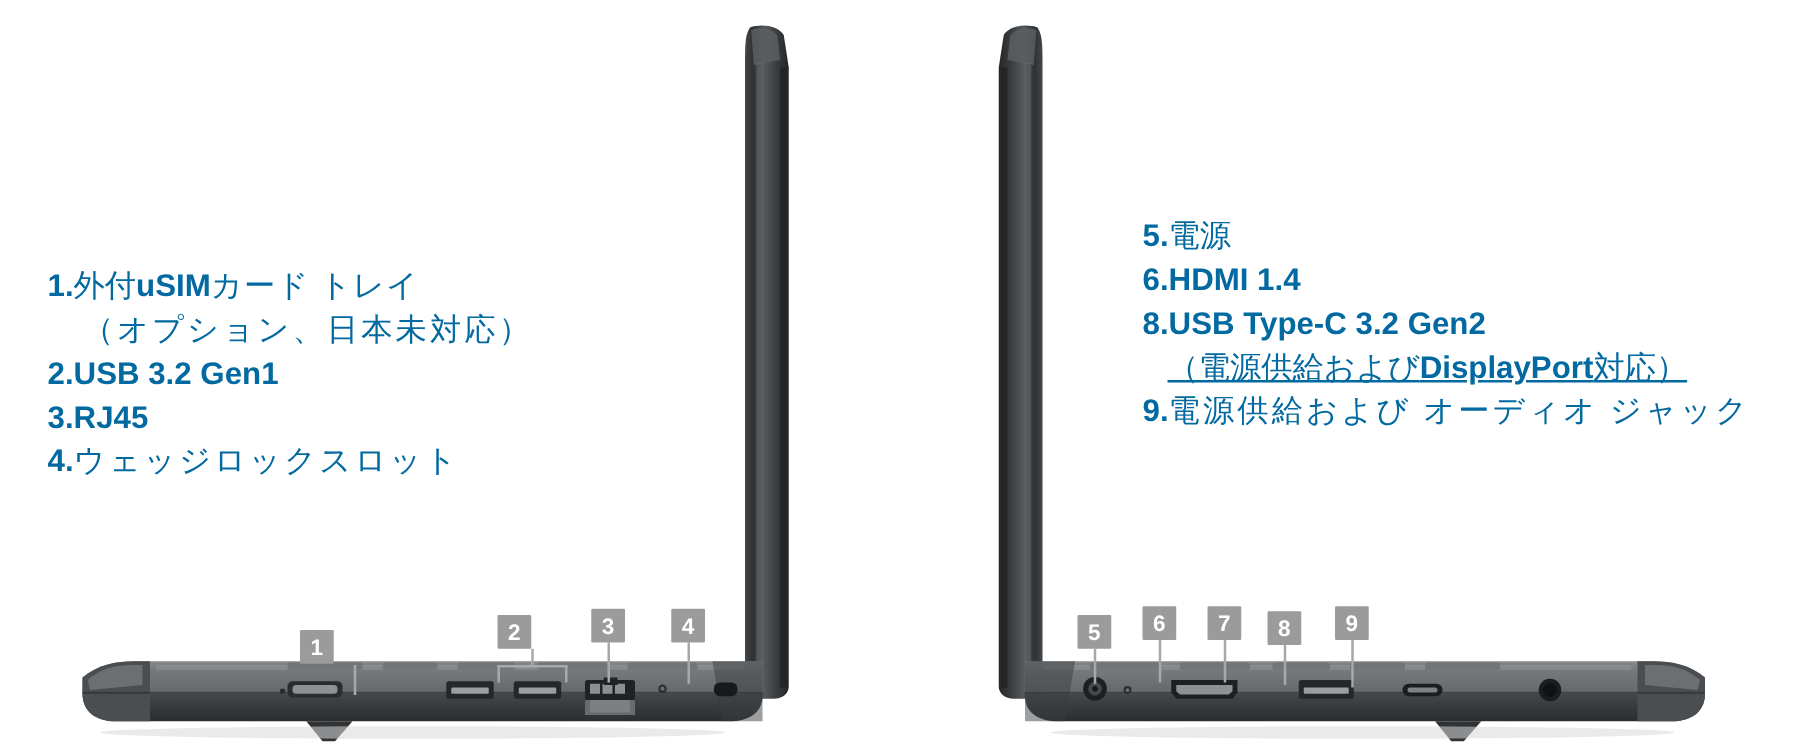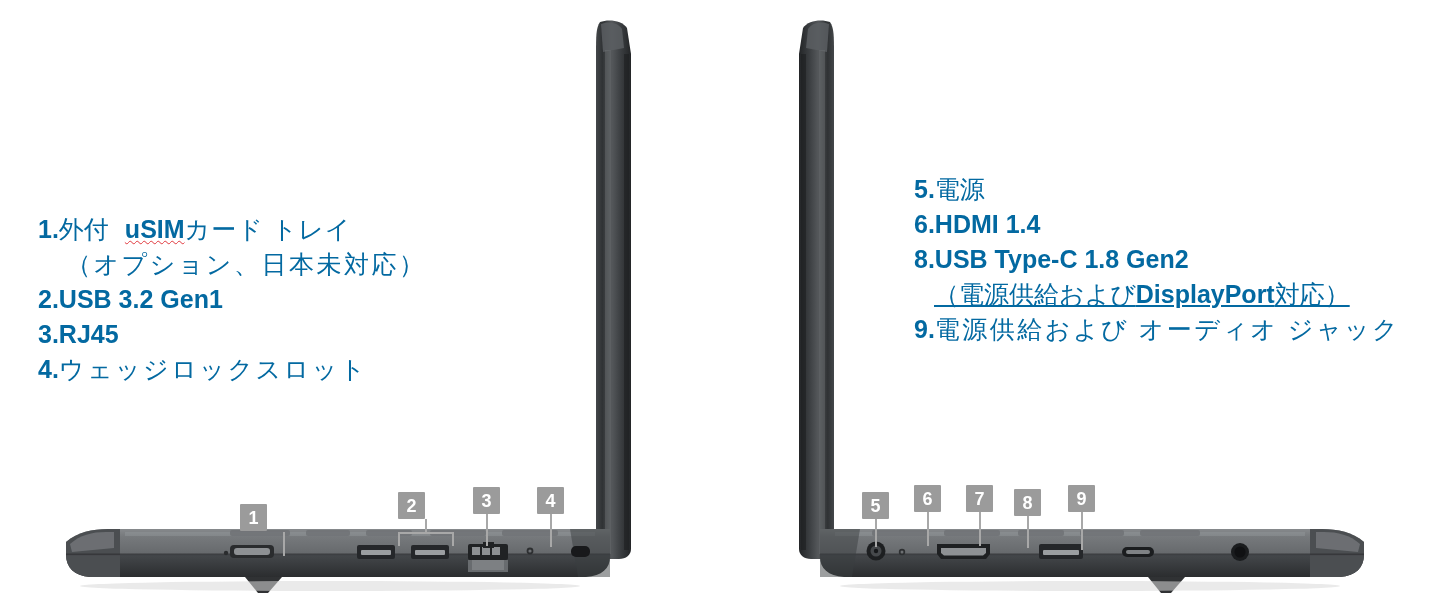--- a/index.html
+++ b/index.html
@@ -31,26 +31,24 @@
   .indent-1 { padding-left: 28px; }
   .indent-2 { padding-left: 20px; text-decoration: underline; }
 
   .latin { font-weight: 600; letter-spacing: 0px; }
   .num   { font-weight: 600; }
   .jp    { font-weight: 400; }
   .jp-wide { font-weight: 400; letter-spacing: 2.5px; }
   .jp-wide2 { font-weight: 400; letter-spacing: 1px; text-align: right; }
 
   .misspell {
-    text-decoration: underline;
     text-decoration-style: wavy;
     text-decoration-color: #e0393e;
     text-decoration-thickness: 1px;
     text-underline-offset: 2px;
-    margin-left: 16px;
   }
 
   
   .laptop { position: absolute; }
   #laptop-left  { left: 30px;  top: 14px; width: 610px; height: 580px; }
   #laptop-right { left: 790px; top: 14px; width: 610px; height: 580px; }
 
   .laptop svg { display: block; }
 
   
@@ -100,21 +98,21 @@
 </div>
 
 <div class="callout-list" id="right-list">
   <span class="list-line">
     <span class="num">5.</span><span class="jp">電源</span>
   </span>
   <span class="list-line">
     <span class="num">6.</span><span class="latin">HDMI 1.4</span>
   </span>
   <span class="list-line">
-    <span class="num">8.</span><span class="latin">USB Type-C 1.8 Gen2</span>
+    <span class="num">8.</span><span class="latin">USB Type-C 3.2 Gen2</span>
   </span>
   <span class="list-line indent-2">
     <span class="jp">（電源供給および</span><span class="latin">DisplayPort</span><span class="jp">対応）</span>
   </span>
   <span class="list-line">
     <span class="num">9.</span><span class="jp jp-wide">電源供給および オーディオ ジャック</span>
   </span>
 </div>
 
 <div class="laptop" id="laptop-left">

